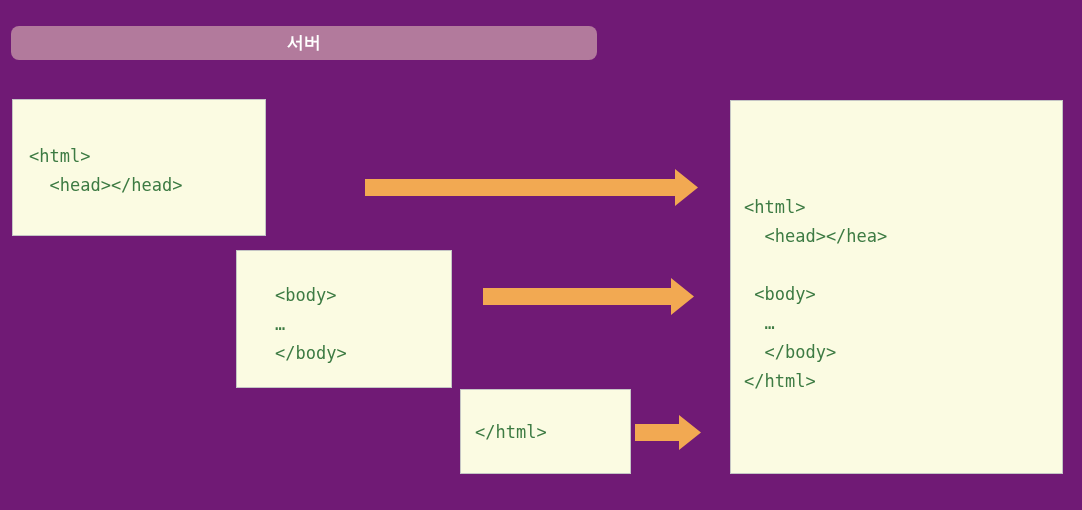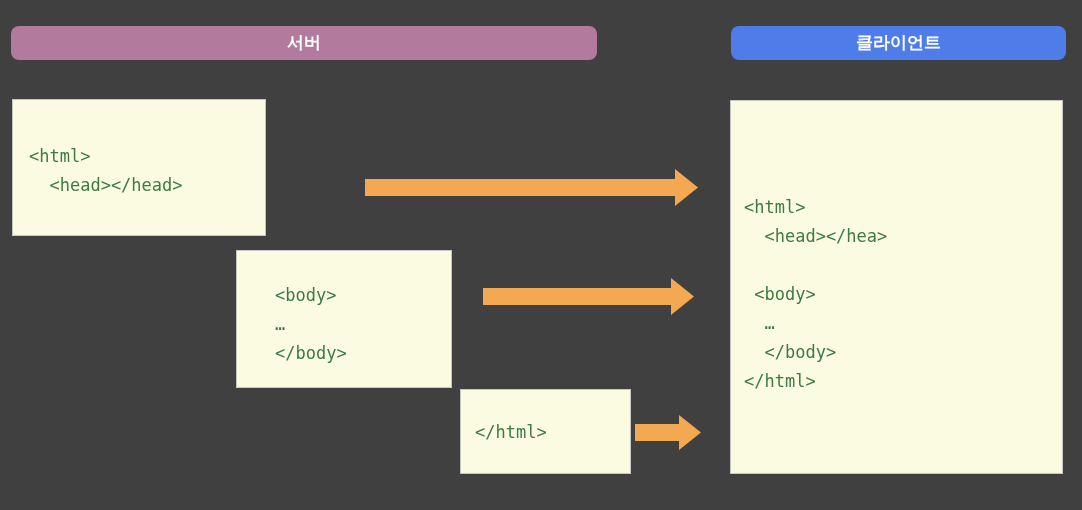--- a/index.html
+++ b/index.html
@@ -1,20 +1,20 @@
 <!DOCTYPE html>
 <html><head>
 <meta charset="utf-8">
 <style>
   html, body { margin: 0; padding: 0; background: #ffffff; }
   .canvas {
     position: relative;
     width: 1082px;
     height: 510px;
-    background: #404040;
+    background: #701a75;
     overflow: hidden;
     font-family: "Liberation Sans", sans-serif;
   }
   .lane-header {
     position: absolute;
     top: 26px;
     height: 34px;
     border-radius: 8px;
     color: #ffffff;
     font-size: 17px;
@@ -48,23 +48,20 @@
 </style>
 </head>
 <body>
 
 <div class="canvas">
 
   <div class="lane-header server">
     <span>서버</span>
   </div>
 
-  <div class="lane-header client">
-    <span>클라이언트</span>
-  </div>
 
   <div class="code-box box-chunk1">
     <pre>&lt;html&gt;
   &lt;head&gt;&lt;/head&gt;</pre>
   </div>
 
   <div class="code-box box-chunk2">
     <pre>&lt;body&gt;
 …
 &lt;/body&gt;</pre>

